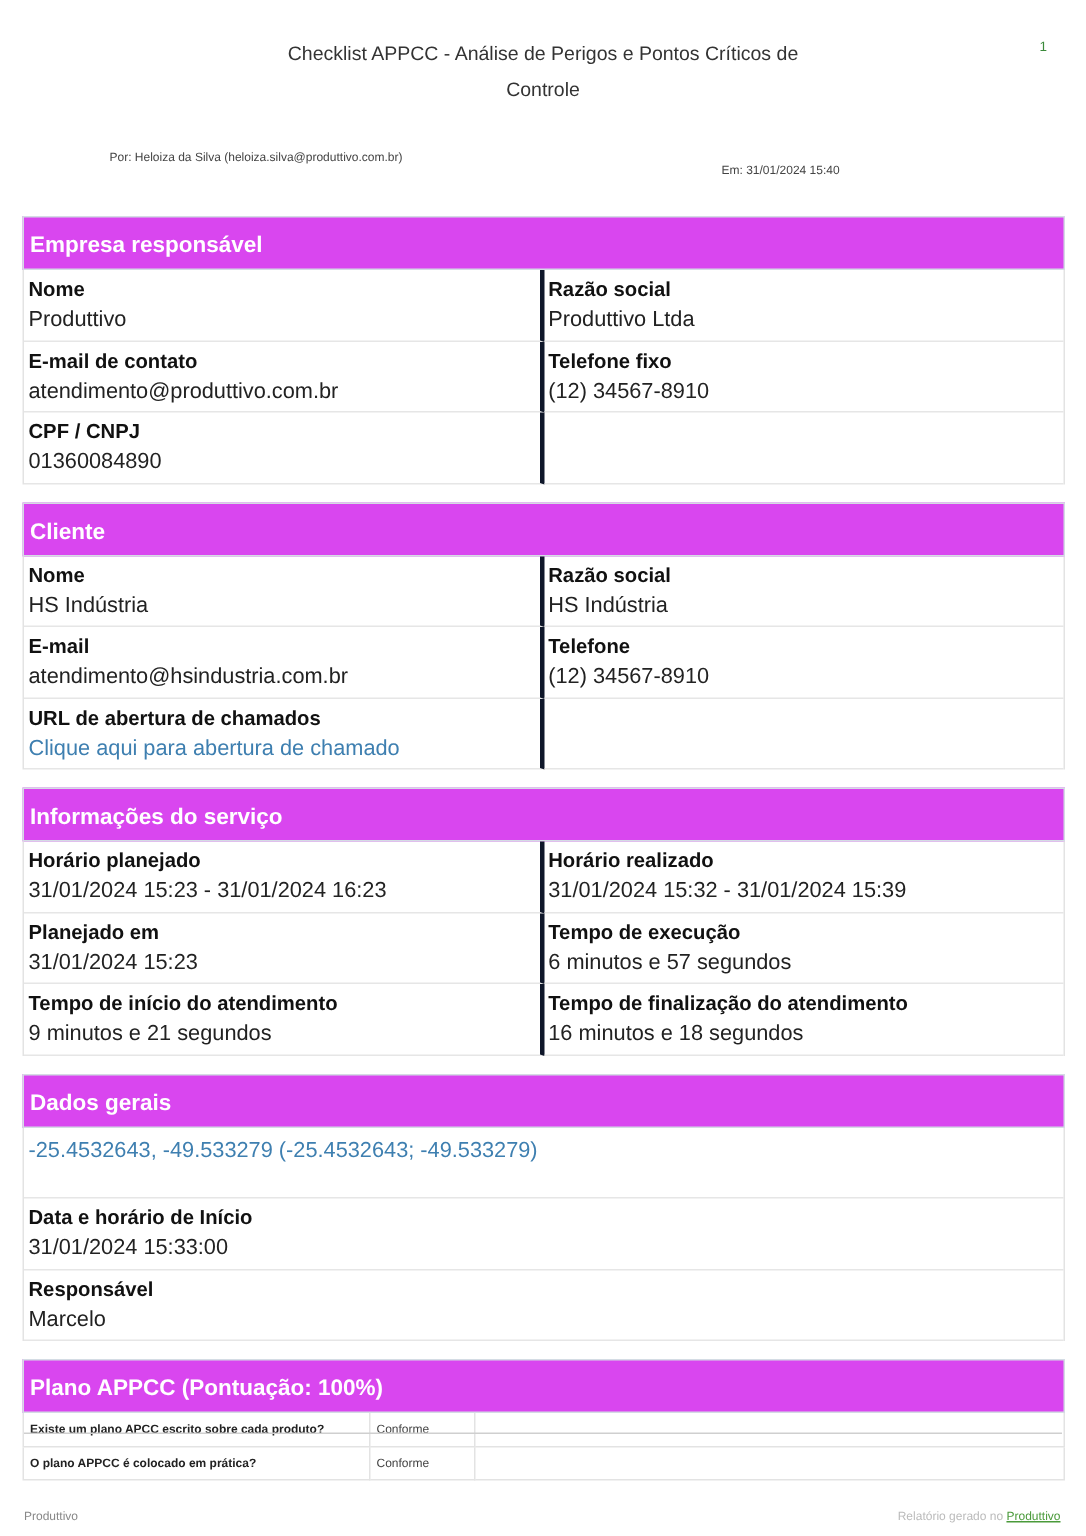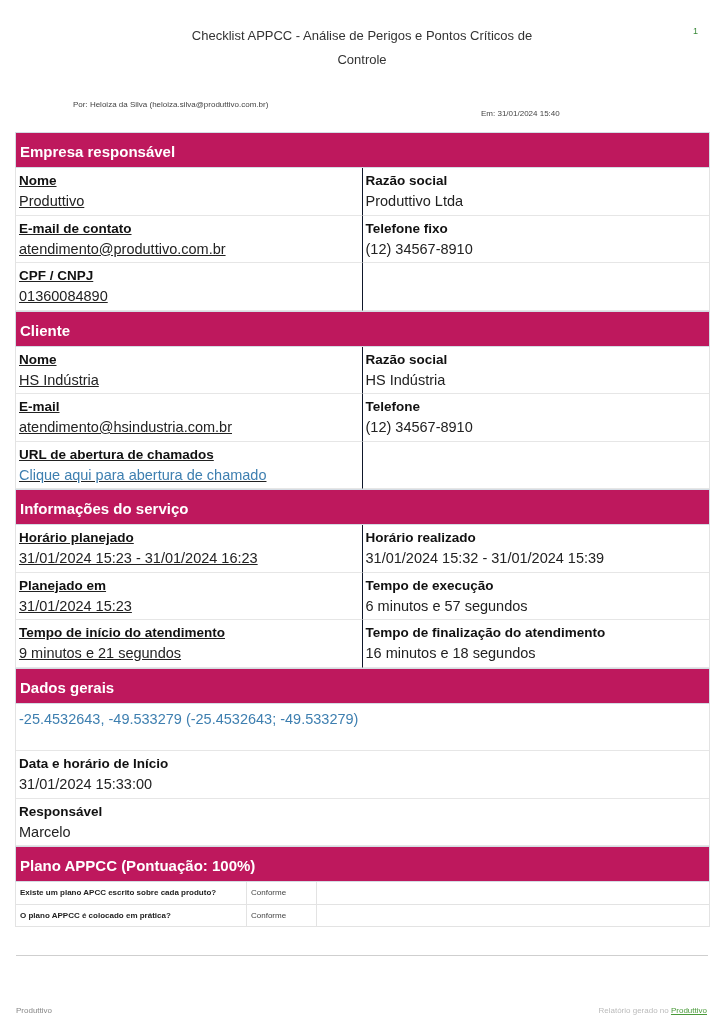--- a/index.html
+++ b/index.html
@@ -9,30 +9,31 @@
   .page-number { position: absolute; left: 693px; top: 26px; font-size: 9px; color: #3a8a3a; }
   .title {
     position: absolute; left: 182px; top: 24px; width: 360px;
     text-align: center; font-size: 13px; line-height: 24px; color: #333;
   }
   .meta-by { position: absolute; left: 25px; top: 100px; font-size: 8px; color: #444; margin-left: 48px; }
   .meta-at { position: absolute; left: 481px; top: 109px; font-size: 8px; color: #444; }
 
   .report { position: absolute; left: 15px; top: 132px; width: 695px; }
   .section-header {
-    background: #be185d; color: #ffffff; font-weight: bold; font-size: 15px;
+    background: #d946ef; color: #ffffff; font-weight: bold; font-size: 15px;
     height: 36px; line-height: 38px; padding-left: 4px;
     border: 1px solid #d4dce4;
+    margin-top: 12px;
   }
   .grid { display: flex; flex-wrap: wrap; border-left: 1px solid #e3e3e3; border-right: 1px solid #e3e3e3; }
   .cell {
     width: 50%; height: 47.5px; padding: 4px 3px 0 3px;
     border-bottom: 1px solid #e6e6e6;
   }
-  .cell.left { border-right: 1px solid #0f172a; text-decoration: underline; }
+  .cell.left { border-right: 3px solid #0f172a; }
   .cell.full { width: 100%; }
   .cell .label { font-weight: bold; font-size: 13.5px; color: #111; line-height: 18px; }
   .cell .value { font-size: 14.5px; color: #222; line-height: 22px; }
   .cell .value.link { color: #3e7fb0; }
 
   .plan-table { width: 100%; border-collapse: collapse; border-left: 1px solid #e3e3e3; border-right: 1px solid #e3e3e3; }
   .plan-table td { height: 22px; border-bottom: 1px solid #e3e3e3; font-size: 8px; padding: 0 4px; margin-left: 15px; }
   .plan-table td.q { width: 231px; font-weight: bold; color: #222; border-right: 1px solid #e3e3e3; }
   .plan-table td.a { width: 70px; color: #444; border-right: 1px solid #e3e3e3; }
 

